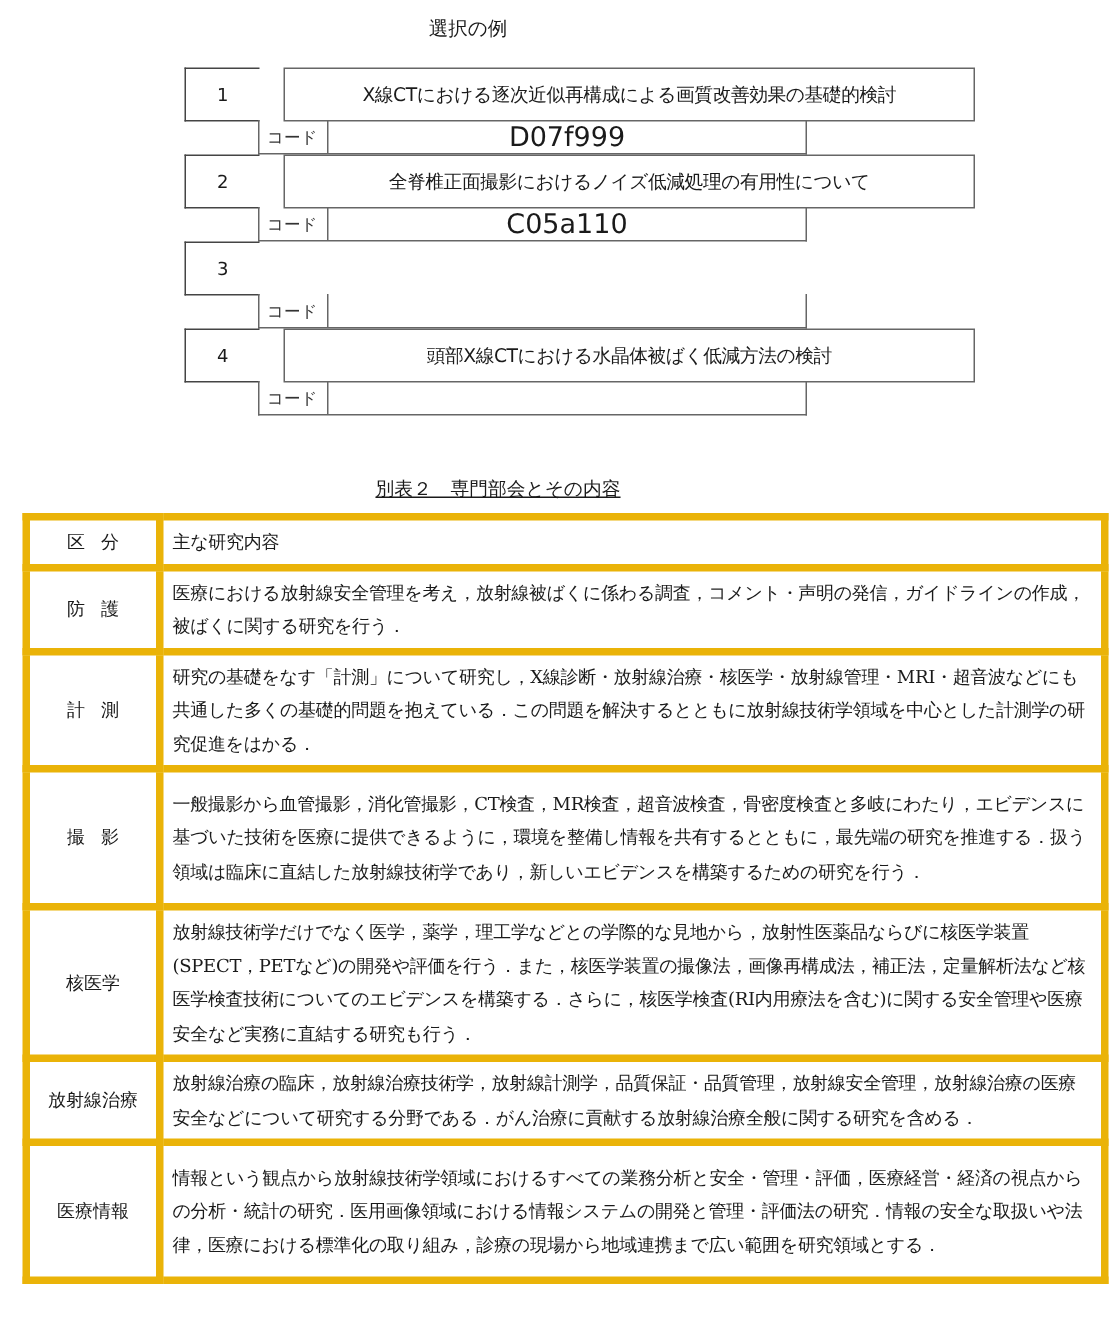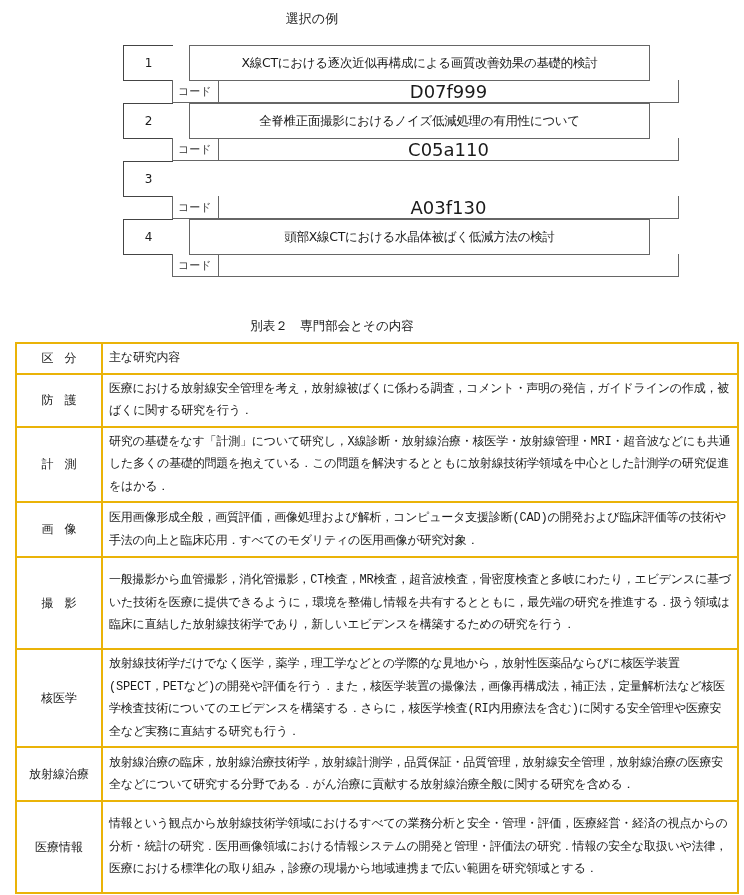--- a/index.html
+++ b/index.html
@@ -10,31 +10,31 @@
   
   #ex-title { left: 0; width: 624px; top: 10px; text-align: center; font-size: 13px; }
   .ex-table { left: 123px; top: 45px; width: 510px; }
   .ex-item { position: relative; height: 58px; }
   .num-box { position: absolute; left: 0; top: 0; width: 50px; height: 36px;
              border: 1.5px solid #444; border-right: none; box-sizing: border-box;
              display: flex; align-items: center; justify-content: center; font-size: 12px; }
   .title-cell { position: absolute; left: 49px; top: 0; width: 461px; height: 36px;
                 border: 1px solid #666; box-sizing: border-box;
                 display: flex; align-items: center; justify-content: center; font-size: 12.5px; letter-spacing: -0.3px; margin-left: 17px; }
-  .code-row { position: absolute; left: 49px; top: 35px; width: 507px; height: 23px;
+  .code-row { position: absolute; left: 49px; top: 35px; width: 366px; height: 23px;
               border: 1px solid #666; border-top: none; box-sizing: border-box; display: flex; }
   .code-label { width: 46px; border-right: 1px solid #666; font-size: 11px; color: #333;
                 display: flex; align-items: center; padding-left: 5px; box-sizing: border-box; }
   .code-value { flex: 1; display: flex; align-items: center; justify-content: center; font-size: 18px; }
 
   
-  #t2-title { left: 0; width: 664px; top: 318px; text-align: center; font-size: 12.5px; }
+  #t2-title { left: 0; width: 664px; top: 318px; text-align: center; font-size: 12.5px; text-decoration: underline; }
   table.t2 { position: absolute; left: 15px; top: 342px; width: 724px; border-collapse: collapse;
              font-family: "DejaVu Serif", serif; font-size: 12px; }
-  table.t2 td { border: 2px solid #eab308; vertical-align: middle; font-family: Liberation Mono, monospace; }
+  table.t2 td { border: 5px solid #eab308; vertical-align: middle; }
   table.t2 td.cat { width: 80px; text-align: center; padding: 0 2px; }
   table.t2 td.desc { padding: 3px 6px 3px 6px; line-height: 22.5px; letter-spacing: -0.2px; }
   .spaced { letter-spacing: 0.9em; margin-right: -0.9em; }
 </style>
 </head>
 <body>
 
 <div id="ex-title" class="abs">選択の例</div>
 
 <div class="abs ex-table">
@@ -51,21 +51,20 @@
     <div class="title-cell">全脊椎正面撮影におけるノイズ低減処理の有用性について</div>
     <div class="code-row">
       <div class="code-label">コード</div>
       <div class="code-value">C05a110</div>
     </div>
   </div>
   <div class="ex-item">
     <div class="num-box">3</div>
     <div class="code-row">
       <div class="code-label">コード</div>
-      <div class="code-value">A03f130</div>
     </div>
   </div>
   <div class="ex-item">
     <div class="num-box">4</div>
     <div class="title-cell">頭部X線CTにおける水晶体被ばく低減方法の検討</div>
     <div class="code-row">
       <div class="code-label">コード</div>
     </div>
   </div>
 </div>
@@ -79,24 +78,20 @@
     <td class="desc">主な研究内容</td>
   </tr>
   <tr style="height:49px">
     <td class="cat"><span class="spaced">防護</span></td>
     <td class="desc">医療における放射線安全管理を考え，放射線被ばくに係わる調査，コメント・声明の発信，ガイドラインの作成，被ばくに関する研究を行う．</td>
   </tr>
   <tr style="height:68px">
     <td class="cat"><span class="spaced">計測</span></td>
     <td class="desc">研究の基礎をなす「計測」について研究し，X線診断・放射線治療・核医学・放射線管理・MRI・超音波などにも共通した多くの基礎的問題を抱えている．この問題を解決するとともに放射線技術学領域を中心とした計測学の研究促進をはかる．</td>
   </tr>
-  <tr style="height:55px">
-    <td class="cat"><span class="spaced">画像</span></td>
-    <td class="desc">医用画像形成全般，画質評価，画像処理および解析，コンピュータ支援診断(CAD)の開発および臨床評価等の技術や手法の向上と臨床応用．すべてのモダリティの医用画像が研究対象．</td>
-  </tr>
   <tr style="height:92px">
     <td class="cat"><span class="spaced">撮影</span></td>
     <td class="desc">一般撮影から血管撮影，消化管撮影，CT検査，MR検査，超音波検査，骨密度検査と多岐にわたり，エビデンスに基づいた技術を医療に提供できるように，環境を整備し情報を共有するとともに，最先端の研究を推進する．扱う領域は臨床に直結した放射線技術学であり，新しいエビデンスを構築するための研究を行う．</td>
   </tr>
   <tr style="height:91px">
     <td class="cat">核医学</td>
     <td class="desc">放射線技術学だけでなく医学，薬学，理工学などとの学際的な見地から，放射性医薬品ならびに核医学装置(SPECT，PETなど)の開発や評価を行う．また，核医学装置の撮像法，画像再構成法，補正法，定量解析法など核医学検査技術についてのエビデンスを構築する．さらに，核医学検査(RI内用療法を含む)に関する安全管理や医療安全など実務に直結する研究も行う．</td>
   </tr>
   <tr style="height:54px">
     <td class="cat">放射線治療</td>

